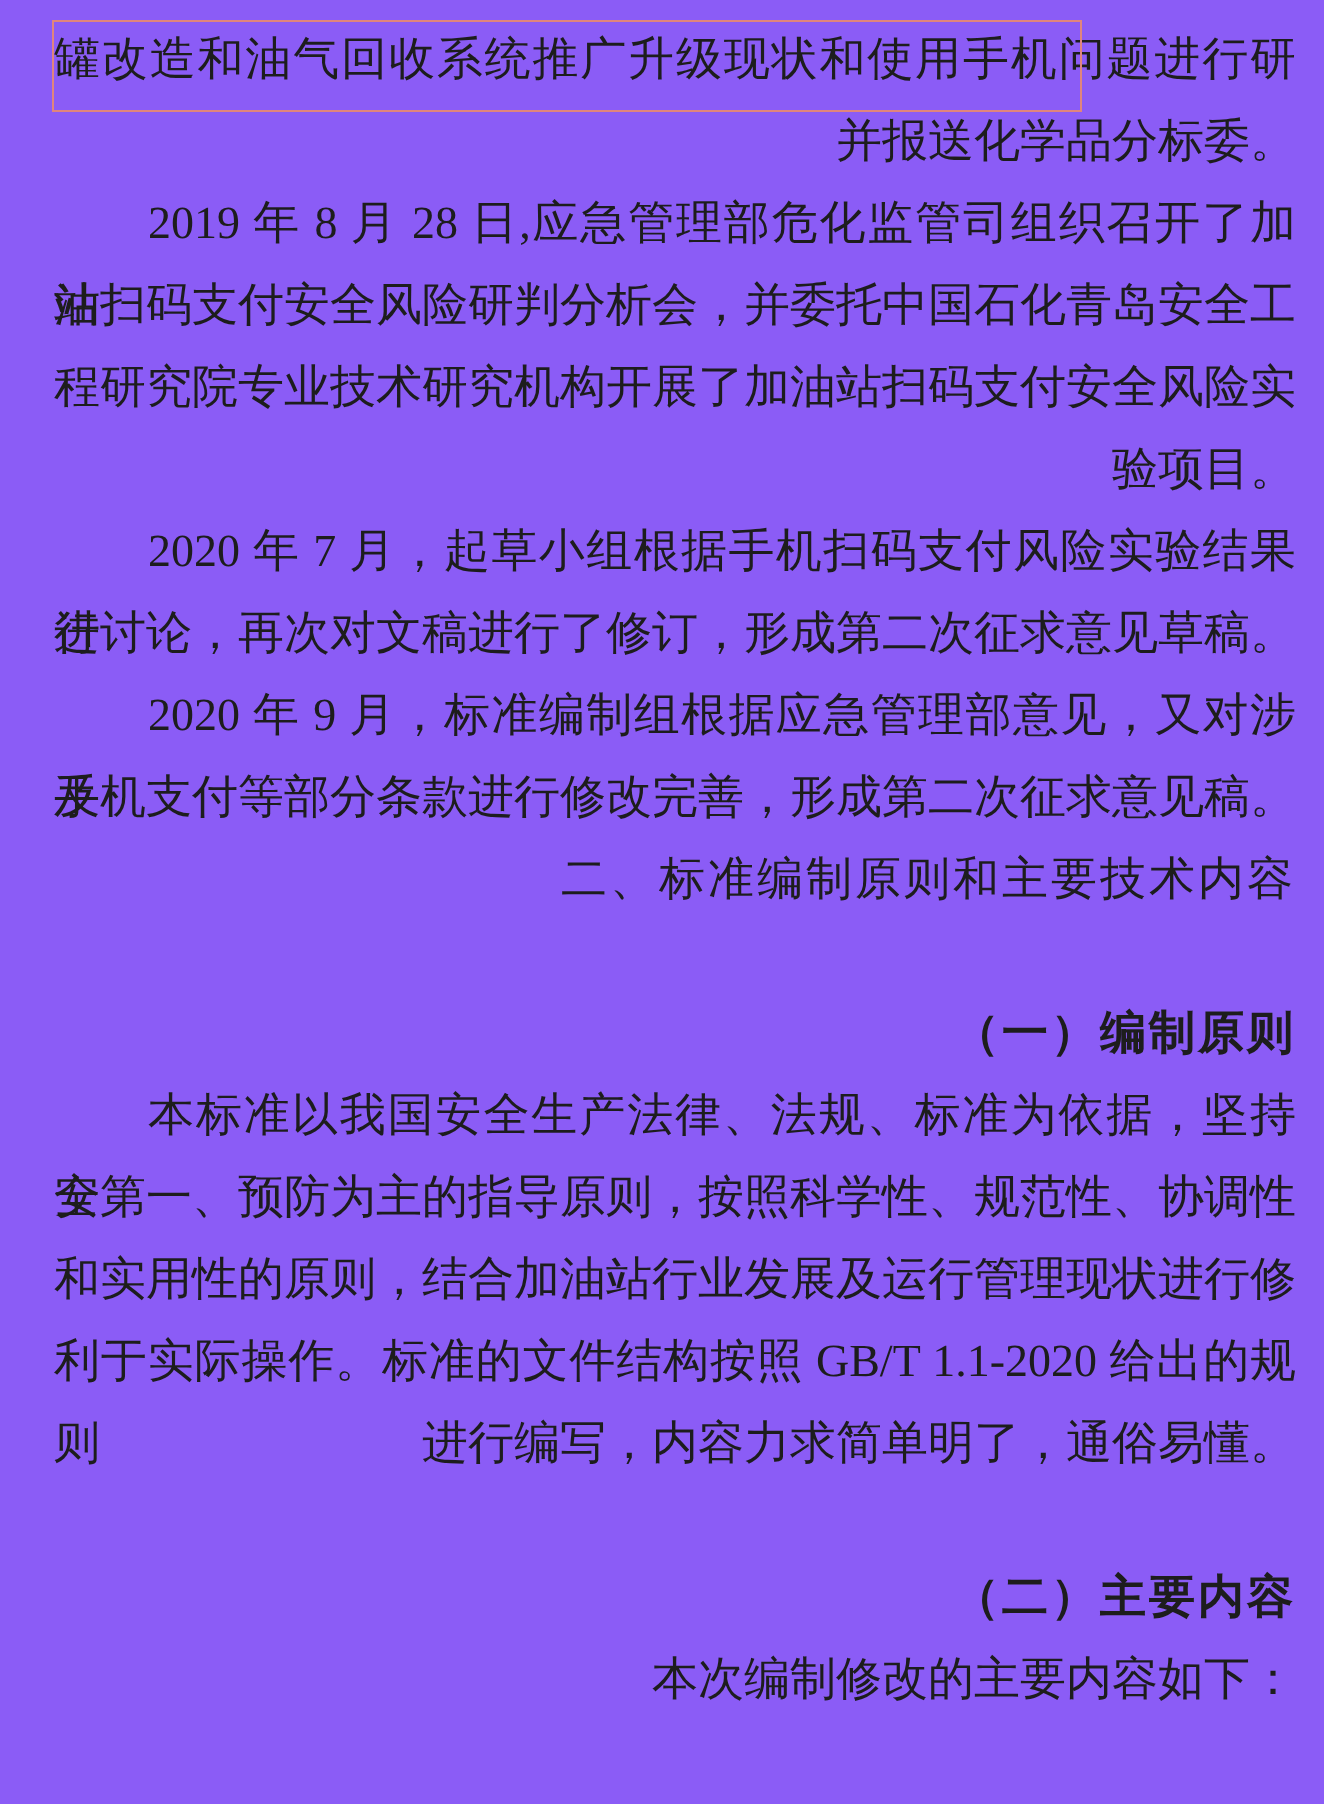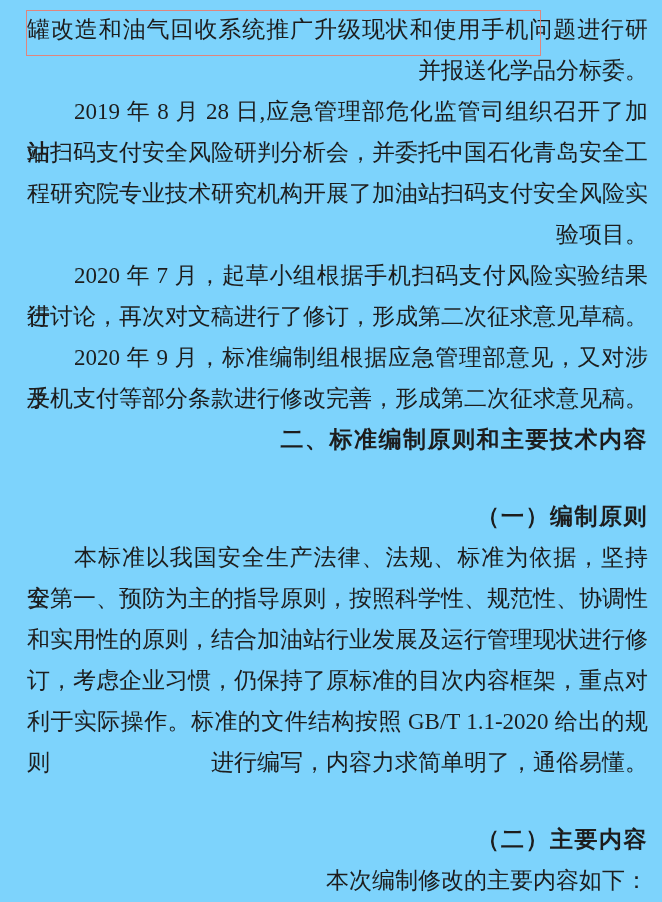--- a/index.html
+++ b/index.html
@@ -4,21 +4,21 @@
 <style>
   html, body {
     margin: 0;
     padding: 0;
     background: #ffffff;
   }
   .page {
     position: relative;
     width: 662px;
     height: 902px;
-    background: #7dd3fc;
+    background: #8b5cf6;
     overflow: hidden;
     font-family: "Liberation Serif", "DejaVu Serif", serif;
   }
   .content {
     position: absolute;
     left: 27px;
     top: 9px;
     width: 621px;
     color: #1d1d1d;
     font-size: 23px;
@@ -33,21 +33,21 @@
   .fill {
     white-space: normal;
     text-align: justify;
     text-align-last: justify;
     text-justify: inter-character;
   }
   
   .indent { text-indent: 47px; }
   
   .h1 {
-    font-weight: bold;
+    font-weight: normal;
     font-family: "Liberation Sans", "DejaVu Sans", sans-serif;
     letter-spacing: 1.5px;
   }
   
   .h2 {
     font-weight: bold;
     letter-spacing: 1.5px;
     margin-top: 36px;
   }
   .redbox {
@@ -75,21 +75,20 @@
     <div class="ln">验项目。</div>
     <div class="ln fill indent">2020 年 7 月，起草小组根据手机扫码支付风险实验结果进</div>
     <div class="ln">行讨论，再次对文稿进行了修订，形成第二次征求意见草稿。</div>
     <div class="ln fill indent">2020 年 9 月，标准编制组根据应急管理部意见，又对涉及</div>
     <div class="ln">手机支付等部分条款进行修改完善，形成第二次征求意见稿。</div>
     <div class="ln indent h1">二、标准编制原则和主要技术内容</div>
     <div class="ln indent h2">（一）编制原则</div>
     <div class="ln fill indent">本标准以我国安全生产法律、法规、标准为依据，坚持安</div>
     <div class="ln fill">全第一、预防为主的指导原则，按照科学性、规范性、协调性</div>
     <div class="ln fill">和实用性的原则，结合加油站行业发展及运行管理现状进行修</div>
-    <div class="ln fill">订，考虑企业习惯，仍保持了原标准的目次内容框架，重点对</div>
     <div class="ln fill">利于实际操作。标准的文件结构按照 GB/T 1.1-2020 给出的规则</div>
     <div class="ln">进行编写，内容力求简单明了，通俗易懂。</div>
     <div class="ln indent h2">（二）主要内容</div>
     <div class="ln indent">本次编制修改的主要内容如下：</div>
   </div>
 
   <div class="redbox"></div>
 
 </div>
 

